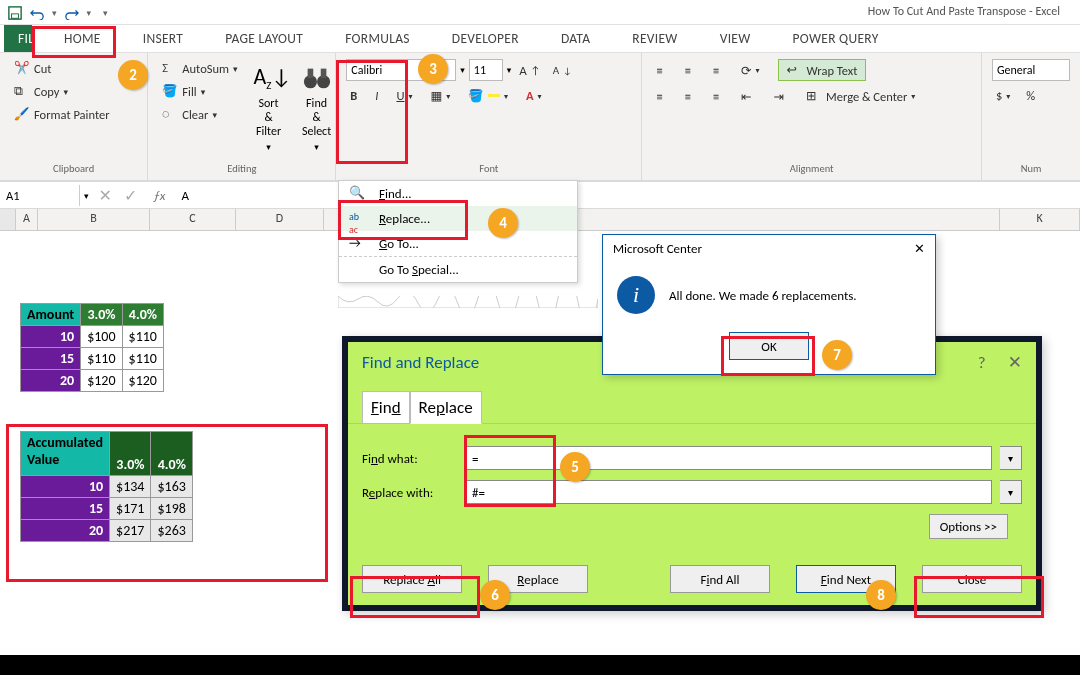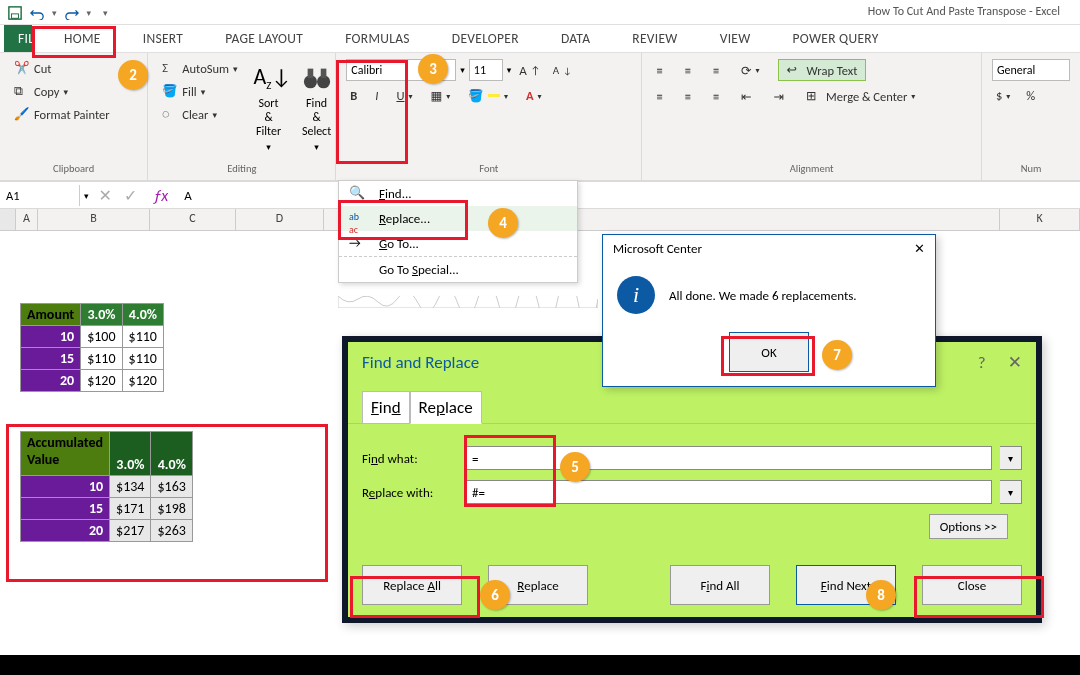--- a/index.html
+++ b/index.html
@@ -16,31 +16,31 @@
 .rg-body { display:flex; gap:6px; }
 .btn-row { display:flex; flex-direction:column; gap:5px; }
 .rbtn { display:flex; align-items:center; gap:4px; font-size:12.5px; color:#333; padding:1px 4px; cursor:pointer; white-space:nowrap; }
 .ico { width:16px;height:16px;display:inline-block;vertical-align:middle; }
 .big-btn { display:flex; flex-direction:column; align-items:center; gap:3px; font-size:12px; padding:4px 6px; cursor:pointer; text-align:center; }
 .big-btn .ico-big { width:30px;height:30px;display:block; }
 .font-controls { display:flex; flex-direction:column; gap:6px; }
 .sel { border:1px solid #bbb; background:#fff; font-size:12px; padding:1px 4px; height:22px; }
 .fbar { position:relative; height:28px; border-top:1px solid #dadada; border-bottom:1px solid #dadada; display:flex; align-items:center; }
 .namebox { width:80px; border-right:1px solid #ccc; padding:3px 6px; font-size:12.5px; }
-.fx { padding:0 10px; font-style:italic; font-size:16px; color:#a21caf; }
+.fx { padding:0 10px; font-style:italic; font-size:13px; color:#737373; }
 .col-headers { display:flex; background:#f3f2f1; border-bottom:1px solid #ccc; height:22px; }
 .col-h { border-right:1px solid #ccc; text-align:center; font-size:12px; padding:2px 0; color:#444; }
 .wkarea { position:absolute; top:204px; left:0; }
 .tbl { position:absolute; font-size:14px; border-collapse:collapse; }
 .tbl td,.tbl th { border:1px solid #999; padding:2px 6px; text-align:right; height:22px; }
 .green { background:#2e7d32; color:#fff; font-weight:bold; }
 .green2 { background:#1b5e20; color:#fff; font-weight:bold; }
 .purp { background:#6a1b9a; color:#fff; font-weight:bold; }
 .lgrey { background:#e8e8e8; }
-.hdr { background:#4d7c0f; text-align:left !important; font-weight:bold; }
+.hdr { background:#14b8a6; text-align:left !important; font-weight:bold; }
 
 .menu { position:absolute; background:#fff; border:1px solid #ccc; box-shadow:2px 2px 5px rgba(0,0,0,.15); font-size:13px; min-width:240px; z-index:20; }
 .menu .mi { padding:5px 14px 5px 40px; position:relative; cursor:pointer; text-align:left; }
 .menu .mi .mico { position:absolute; left:10px; top:4px; width:18px; height:18px; }
 
 .msgbox { position:absolute; background:#fff; border:1px solid #0c59a4; box-shadow:3px 3px 8px rgba(0,0,0,.2); z-index:40; }
 .msgbox .tbar { padding:6px 10px; font-size:13px; display:flex; justify-content:space-between; }
 .msgbox .bod { padding:14px 20px 18px 14px; display:flex; align-items:center; gap:14px; }
 .infoico { width:38px;height:38px;border-radius:50%;background:#0c59a4;color:#fff;display:flex;align-items:center;justify-content:center;font-size:22px;font-family:Georgia,serif;font-style:italic; }
 .dlg { position:absolute; background:#bef264; border:6px solid #0f172a; box-shadow:3px 3px 10px rgba(0,0,0,.2); z-index:30; }
@@ -48,21 +48,21 @@
 .dlg-tabs { display:flex; margin:8px 0 0 14px; }
 .dlg-tab { border:1px solid #bbb; padding:5px 8px; font-size:17px; background:#fff; cursor:pointer; }
 .dlg-tab.inactive { border-bottom:1px solid #bbb; }
 .dlg-tab.active { border-bottom:1px solid #fff; position:relative; z-index:2; }
 .dlg-body { border-top:1px solid #bbb; margin-top:-1px; padding:22px 14px 14px; }
 .frow { display:flex; align-items:center; gap:8px; margin-bottom:10px; }
 .frow label { width:96px; font-size:13px; text-align:left; }
 .frow input { flex:1; border:1px solid #888; height:24px; padding:2px 5px; font-size:13px; }
 .dropbtn { width:22px;height:24px;border:1px solid #888;border-left:0;background:#eee;display:flex;align-items:center;justify-content:center;font-size:10px;cursor:pointer; }
 .btnrow { display:flex; gap:26px; padding:12px 14px; justify-content:flex-start; }
-.dbtn { border:1px solid #999; background:#efefef; min-width:100px; height:40px; font-size:13px; cursor:pointer; padding:0 14px; }
+.dbtn { border:1px solid #999; background:#efefef; min-width:100px; height:28px; font-size:13px; cursor:pointer; padding:0 14px; }
 .dbtn.def { border:1.5px solid #0c59a4; }
 .opts { border:1px solid #999; background:#efefef; font-size:13px; padding:4px 10px; cursor:pointer; float:right; margin-right:14px; }
 
 .co { position:absolute; border:3px solid #e8192c; z-index:50; pointer-events:none; }
 .badge { position:absolute; width:30px;height:30px;border-radius:50%;background:#f5a623;color:#fff;display:flex;align-items:center;justify-content:center;font-weight:bold;font-size:15px;z-index:55;box-shadow:1px 1px 2px rgba(0,0,0,.25); }
 .shadow { position:absolute; bottom:0; left:0; width:1080px; height:20px; background:#000; }
 .torn { position:absolute; top:296px; left:338px; width:260px; height:12px; z-index:21; }
 </style>
 </head>
 <body>

